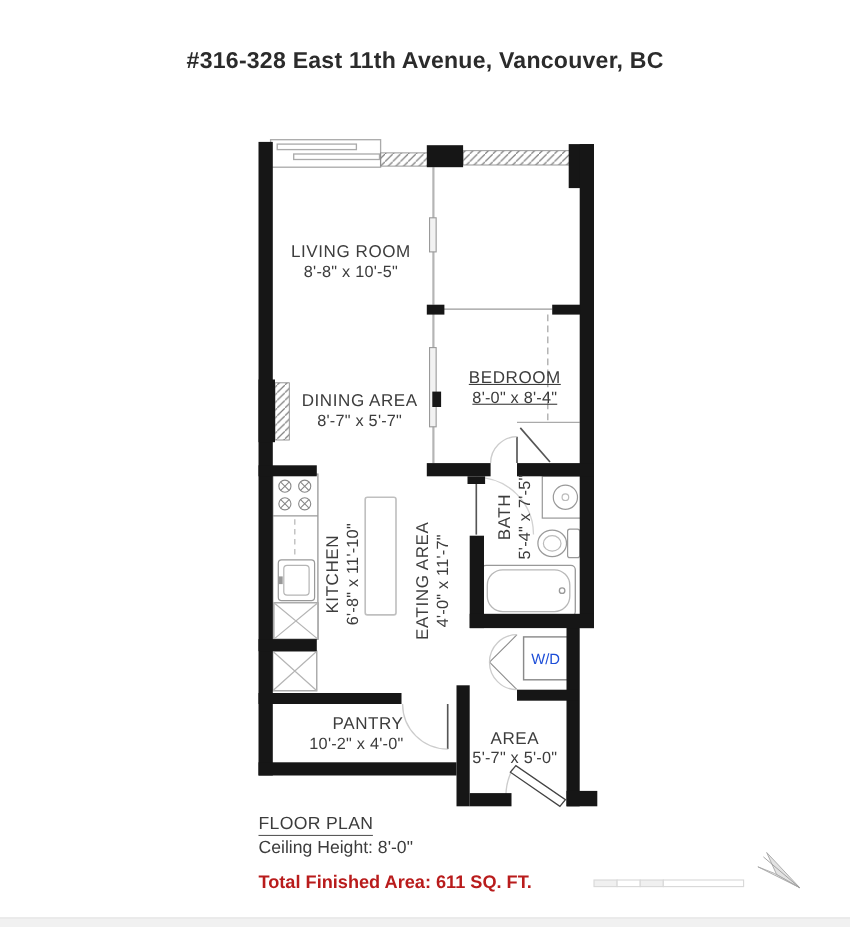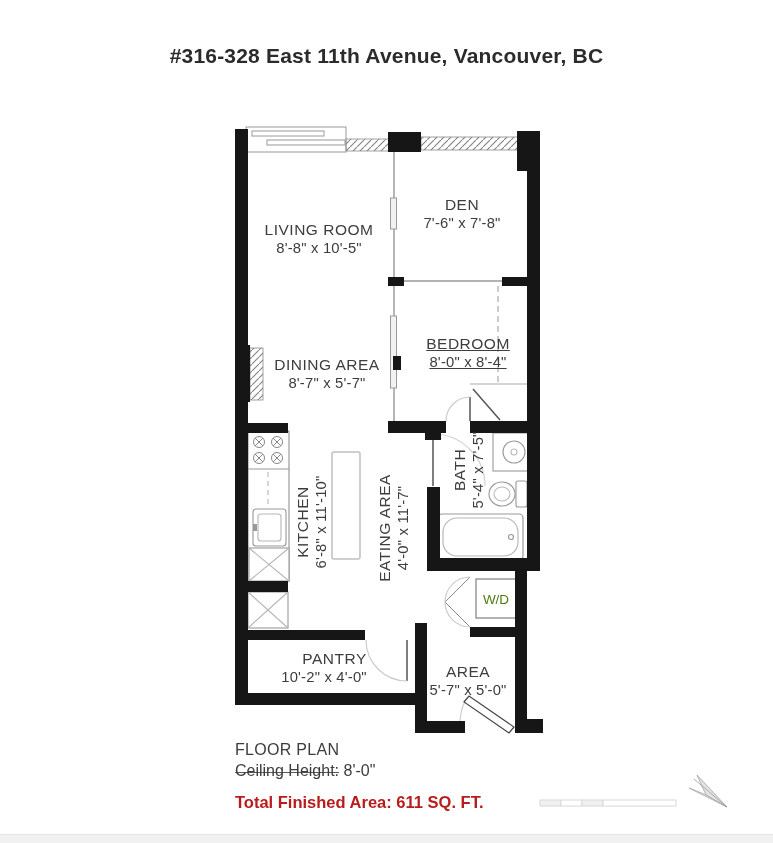--- a/index.html
+++ b/index.html
@@ -6,24 +6,24 @@
   .stage{position:relative;width:773px;height:843px;background:#ffffff;overflow:hidden;
          font-family:"Liberation Sans",sans-serif;}
   svg{position:absolute;left:0;top:0;}
   .title{position:absolute;top:44px;left:0;width:773px;text-align:center;
          font-size:21px;font-weight:bold;color:#2b2b2b;letter-spacing:.2px;}
   .lbl{position:absolute;text-align:center;color:#3d3d3d;line-height:19px;
        white-space:nowrap;transform:translate(-50%,-50%);}
   .lbl.rot{transform:translate(-50%,-50%) rotate(-90deg);}
   .rn{font-size:15.5px;letter-spacing:.5px;}
   .rd{font-size:14.8px;letter-spacing:.2px;}
-  .wd-lbl{position:absolute;text-align:center;color:#4d7c0f;font-size:13.5px;
+  .wd-lbl{position:absolute;text-align:center;color:#1d4ed8;font-size:13.5px;
           transform:translate(-50%,-50%);}
   .fp{position:absolute;left:235px;top:741px;font-size:16px;color:#3c3c3c;
-      letter-spacing:.3px;border-bottom:1.5px solid #5a5a5a;padding-bottom:13px;}
+      letter-spacing:.3px;border-bottom:1.5px solid #5a5a5a;padding-bottom:0;}
   .ch{position:absolute;left:235px;top:762px;font-size:16px;color:#3c3c3c;}
   .ta{position:absolute;left:235px;top:793px;font-size:16.5px;font-weight:bold;color:#b91c1c;}
   .bottom-strip{position:absolute;left:0;top:834px;width:773px;height:9px;
                 background:#f1f1f1;border-top:1px solid #e3e3e3;}
 </style>
 </head>
 <body>
 
 <div class="stage">
 
@@ -175,24 +175,20 @@
     </g>
   </svg>
 
   <div class="title">#316-328 East 11th Avenue, Vancouver, BC</div>
 
   <div class="lbl" style="left:319px;top:239px;">
     <div class="rn">LIVING ROOM</div>
     <div class="rd">8'-8" x 10'-5"</div>
   </div>
 
-  <div class="lbl" style="left:462px;top:214px;">
-    <div class="rn">DEN</div>
-    <div class="rd">7'-6" x 7'-8"</div>
-  </div>
 
   <div class="lbl" style="left:468px;top:353px;text-decoration:underline;">
     <div class="rn">BEDROOM</div>
     <div class="rd">8'-0" x 8'-4"</div>
   </div>
 
   <div class="lbl" style="left:327px;top:374px;">
     <div class="rn">DINING AREA</div>
     <div class="rd">8'-7" x 5'-7"</div>
   </div>

